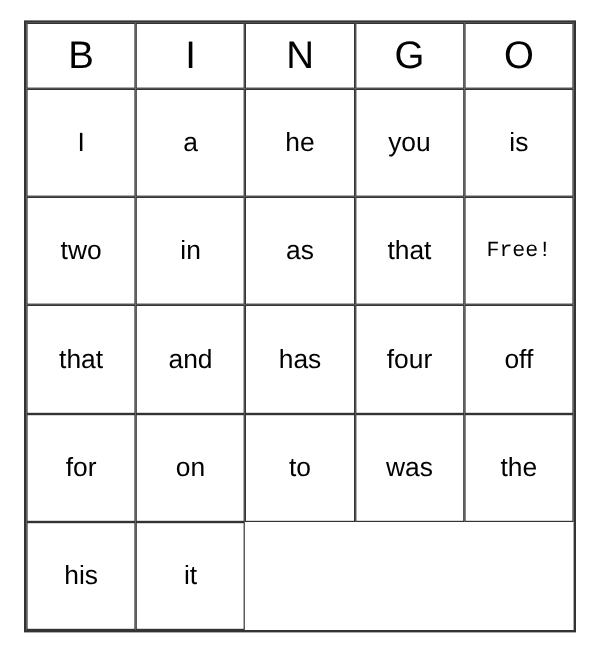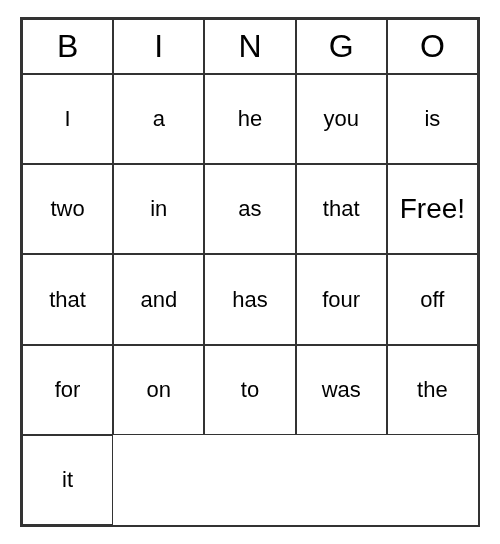--- a/index.html
+++ b/index.html
@@ -41,21 +41,22 @@
       border: 1px solid #333;
       display: flex;
       align-items: center;
       justify-content: center;
       font-size: 22px;
       font-weight: normal;
       min-height: 78px;
     }
 
     .free-cell {
-      font-size: 28px;
+      font-size: 18px;
+      font-family: Liberation Mono, monospace;
     }
   </style>
 </head>
 <body>
 
 <div class="bingo-card">
 
   <div class="header-cell">B</div>
   <div class="header-cell">I</div>
   <div class="header-cell">N</div>
@@ -79,14 +80,15 @@
 
   <div class="cell">has</div>
   <div class="cell">four</div>
   <div class="cell">off</div>
   <div class="cell">for</div>
   <div class="cell">on</div>
 
   <div class="cell">to</div>
   <div class="cell">was</div>
   <div class="cell">the</div>
+  <div class="cell">his</div>
   <div class="cell">it</div>
 </div>
 
 </body></html>

